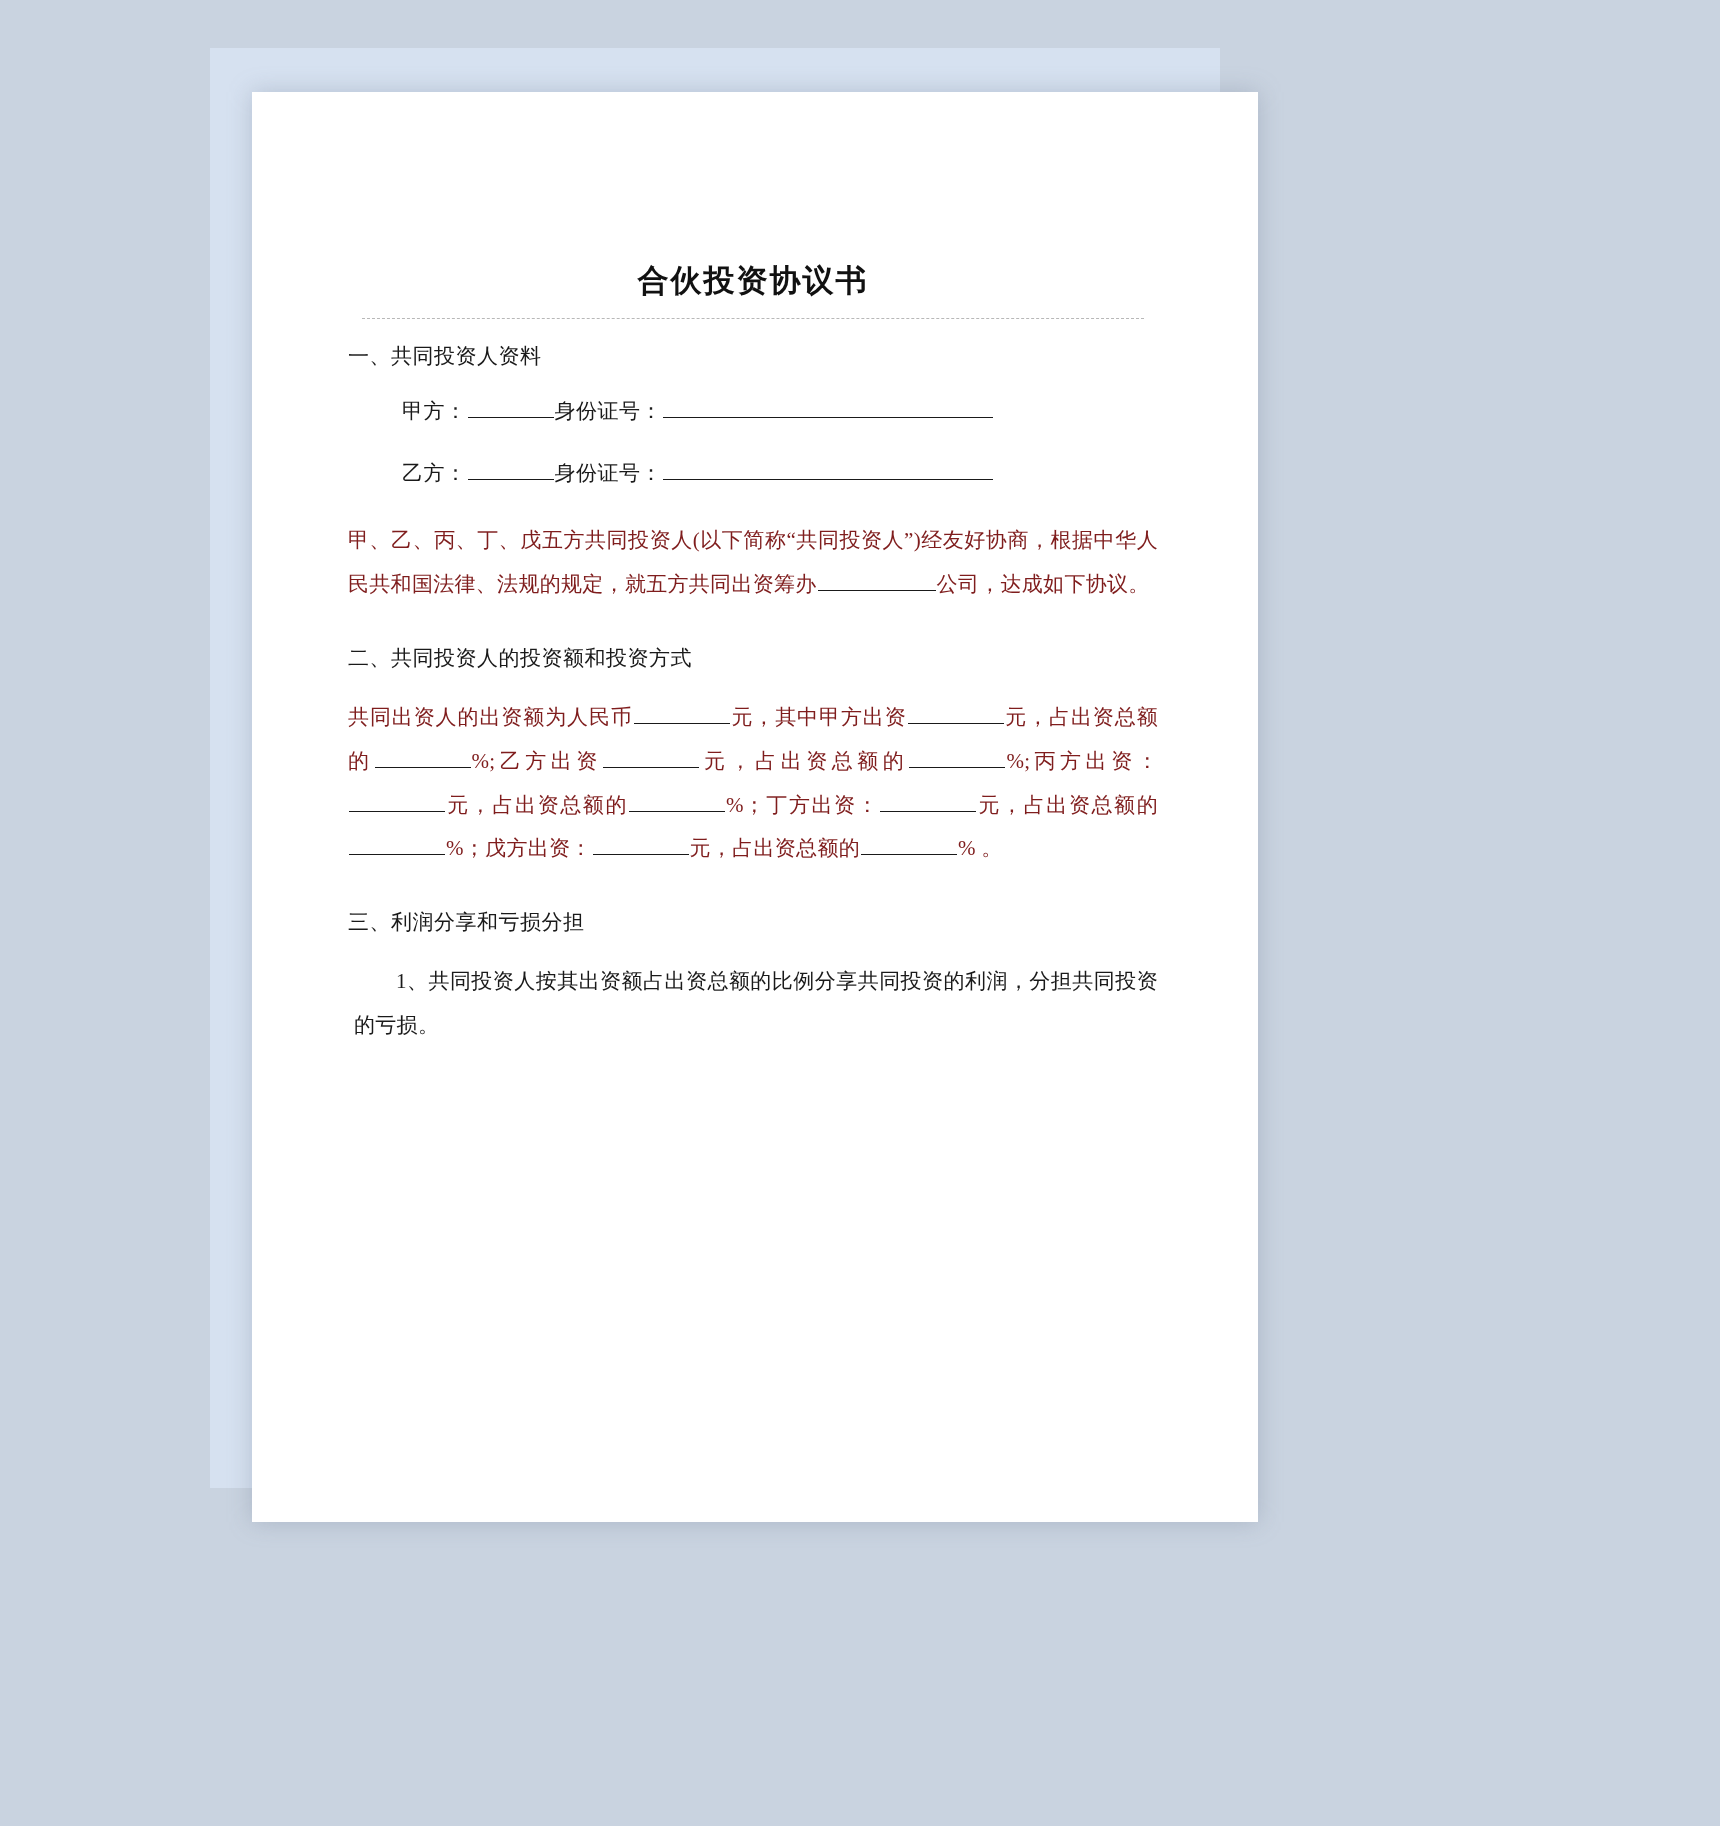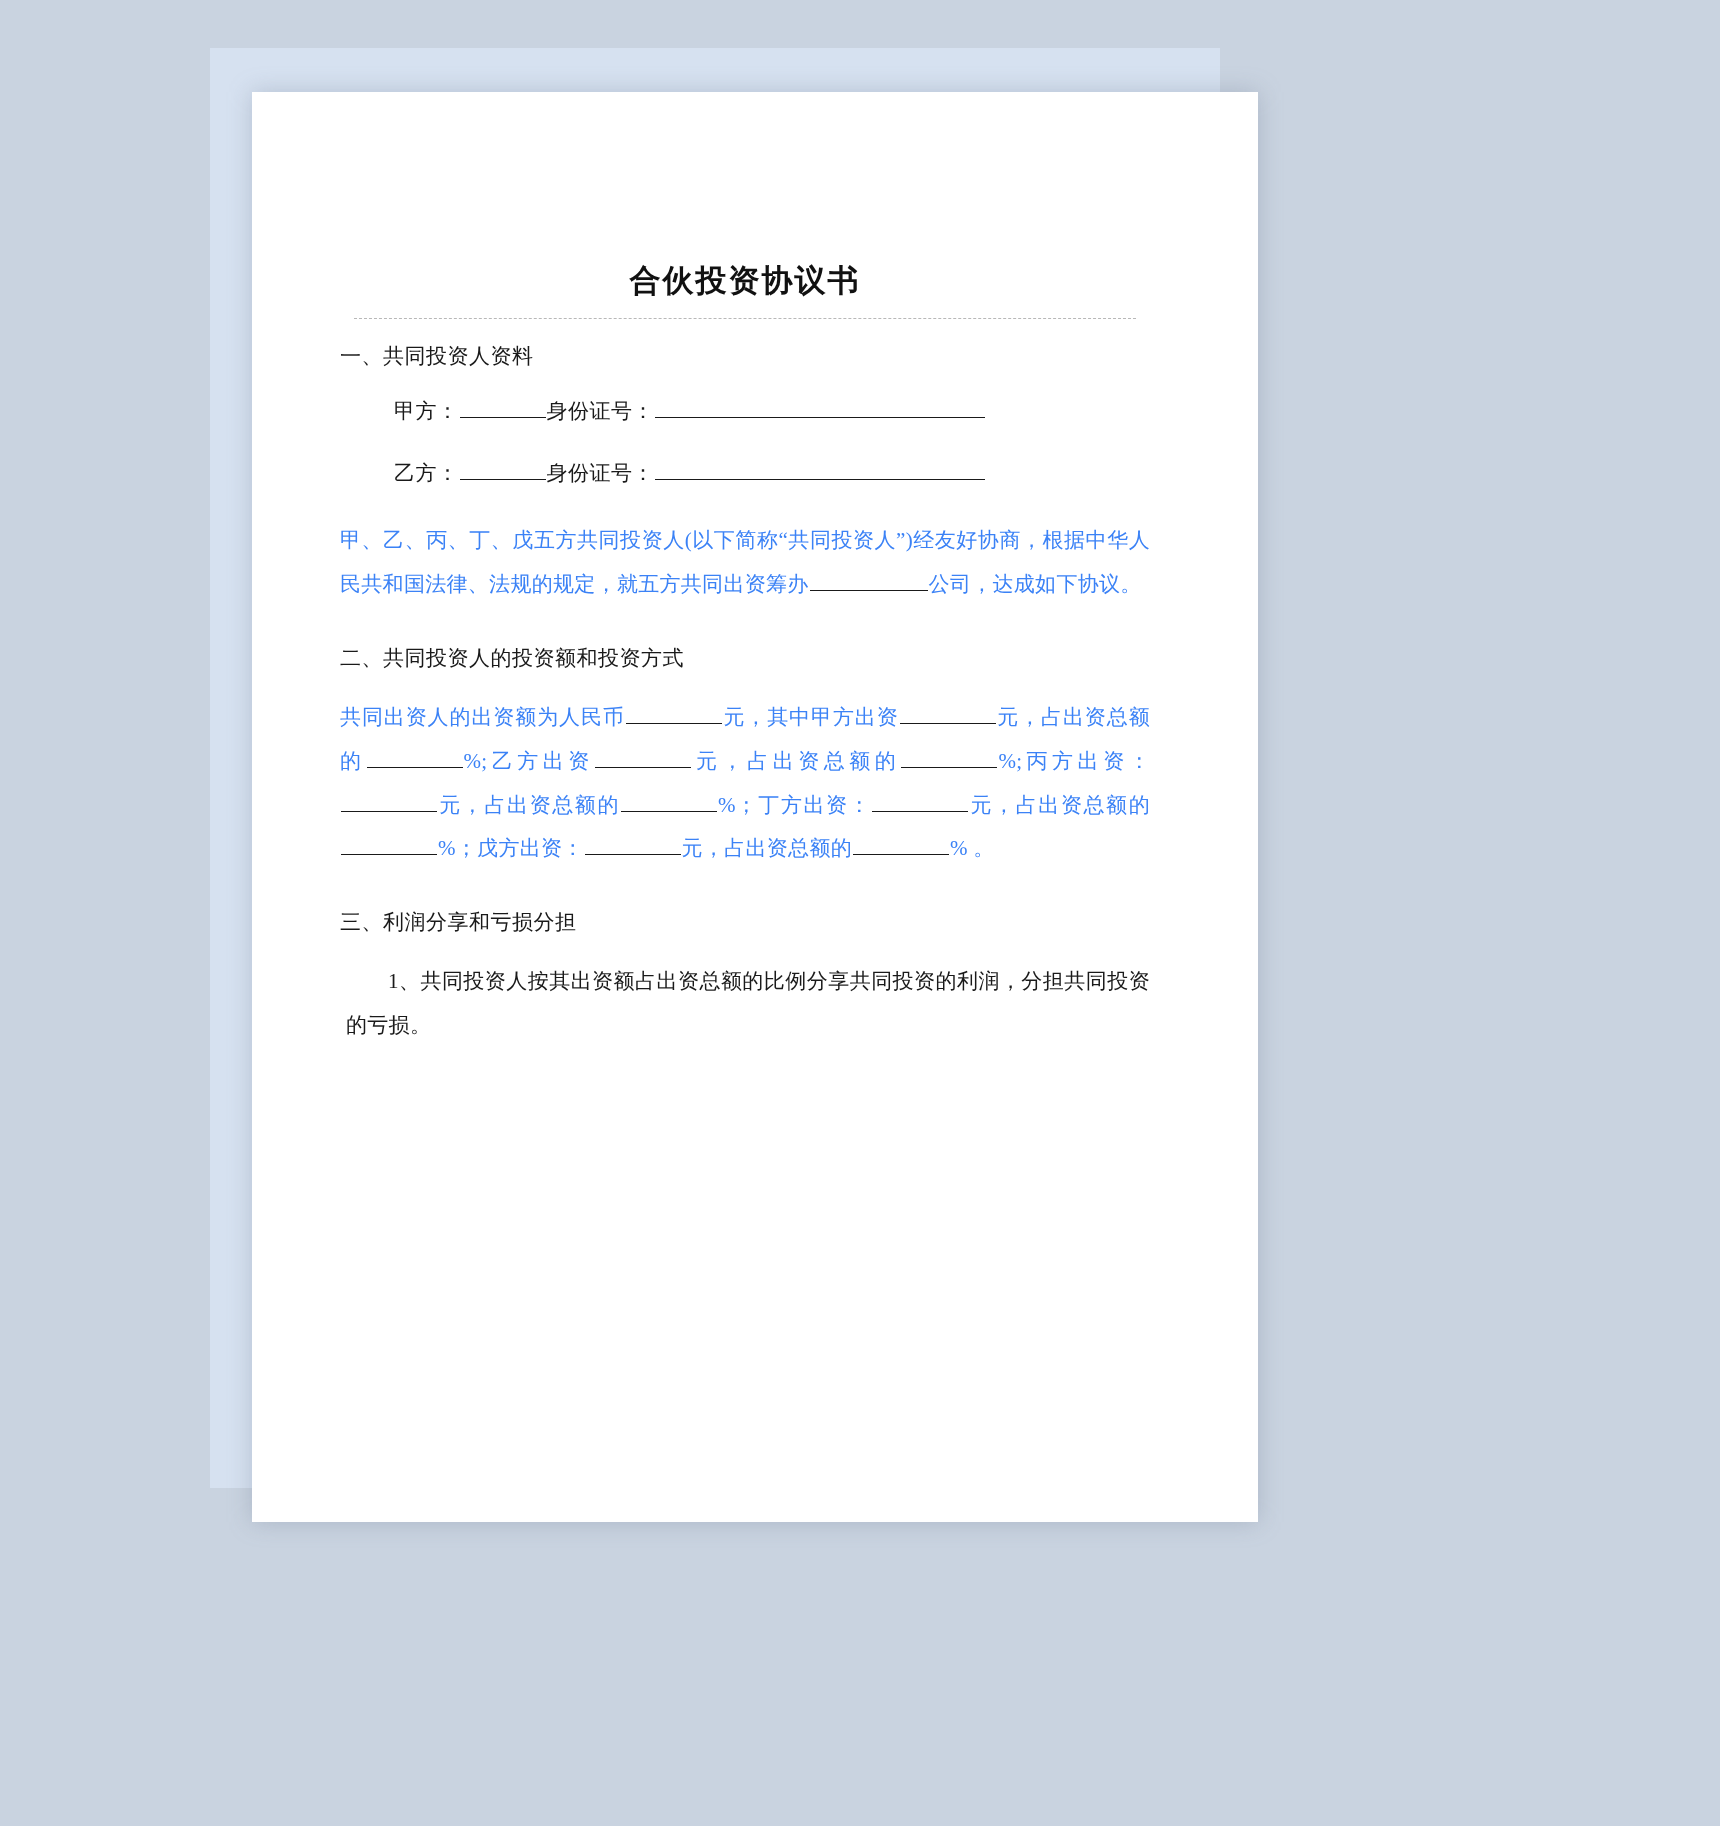--- a/index.html
+++ b/index.html
@@ -42,21 +42,21 @@
     width: 1006px;
     height: 1430px;
     background: #ffffff;
     box-sizing: border-box;
     padding: 0;
     overflow: hidden;
   }
 
   .doc-body {
     position: absolute;
-    left: 8px;
+    left: 16px;
     top: 0;
     width: 1006px;
     padding: 168px 116px 0 80px;
     box-sizing: border-box;
   }
 
   .doc-title {
     text-align: center;
     font-size: 31px;
     font-weight: bold;
@@ -114,21 +114,21 @@
   }
   p.para.indent {
     text-indent: 2em;
   }
   .section-gap {
     height: 20px;
   }
 
   .justify-block {
     font-size: 21px;
-    color: #3b82f6;
+    color: #7f1d1d;
     line-height: 2.08;
     text-align: justify;
     text-justify: inter-ideograph;
     letter-spacing: 0.3px;
   }
   .justify-block .first-line { text-indent: 2em; }
 </style>
 </head>
 <body>
 

